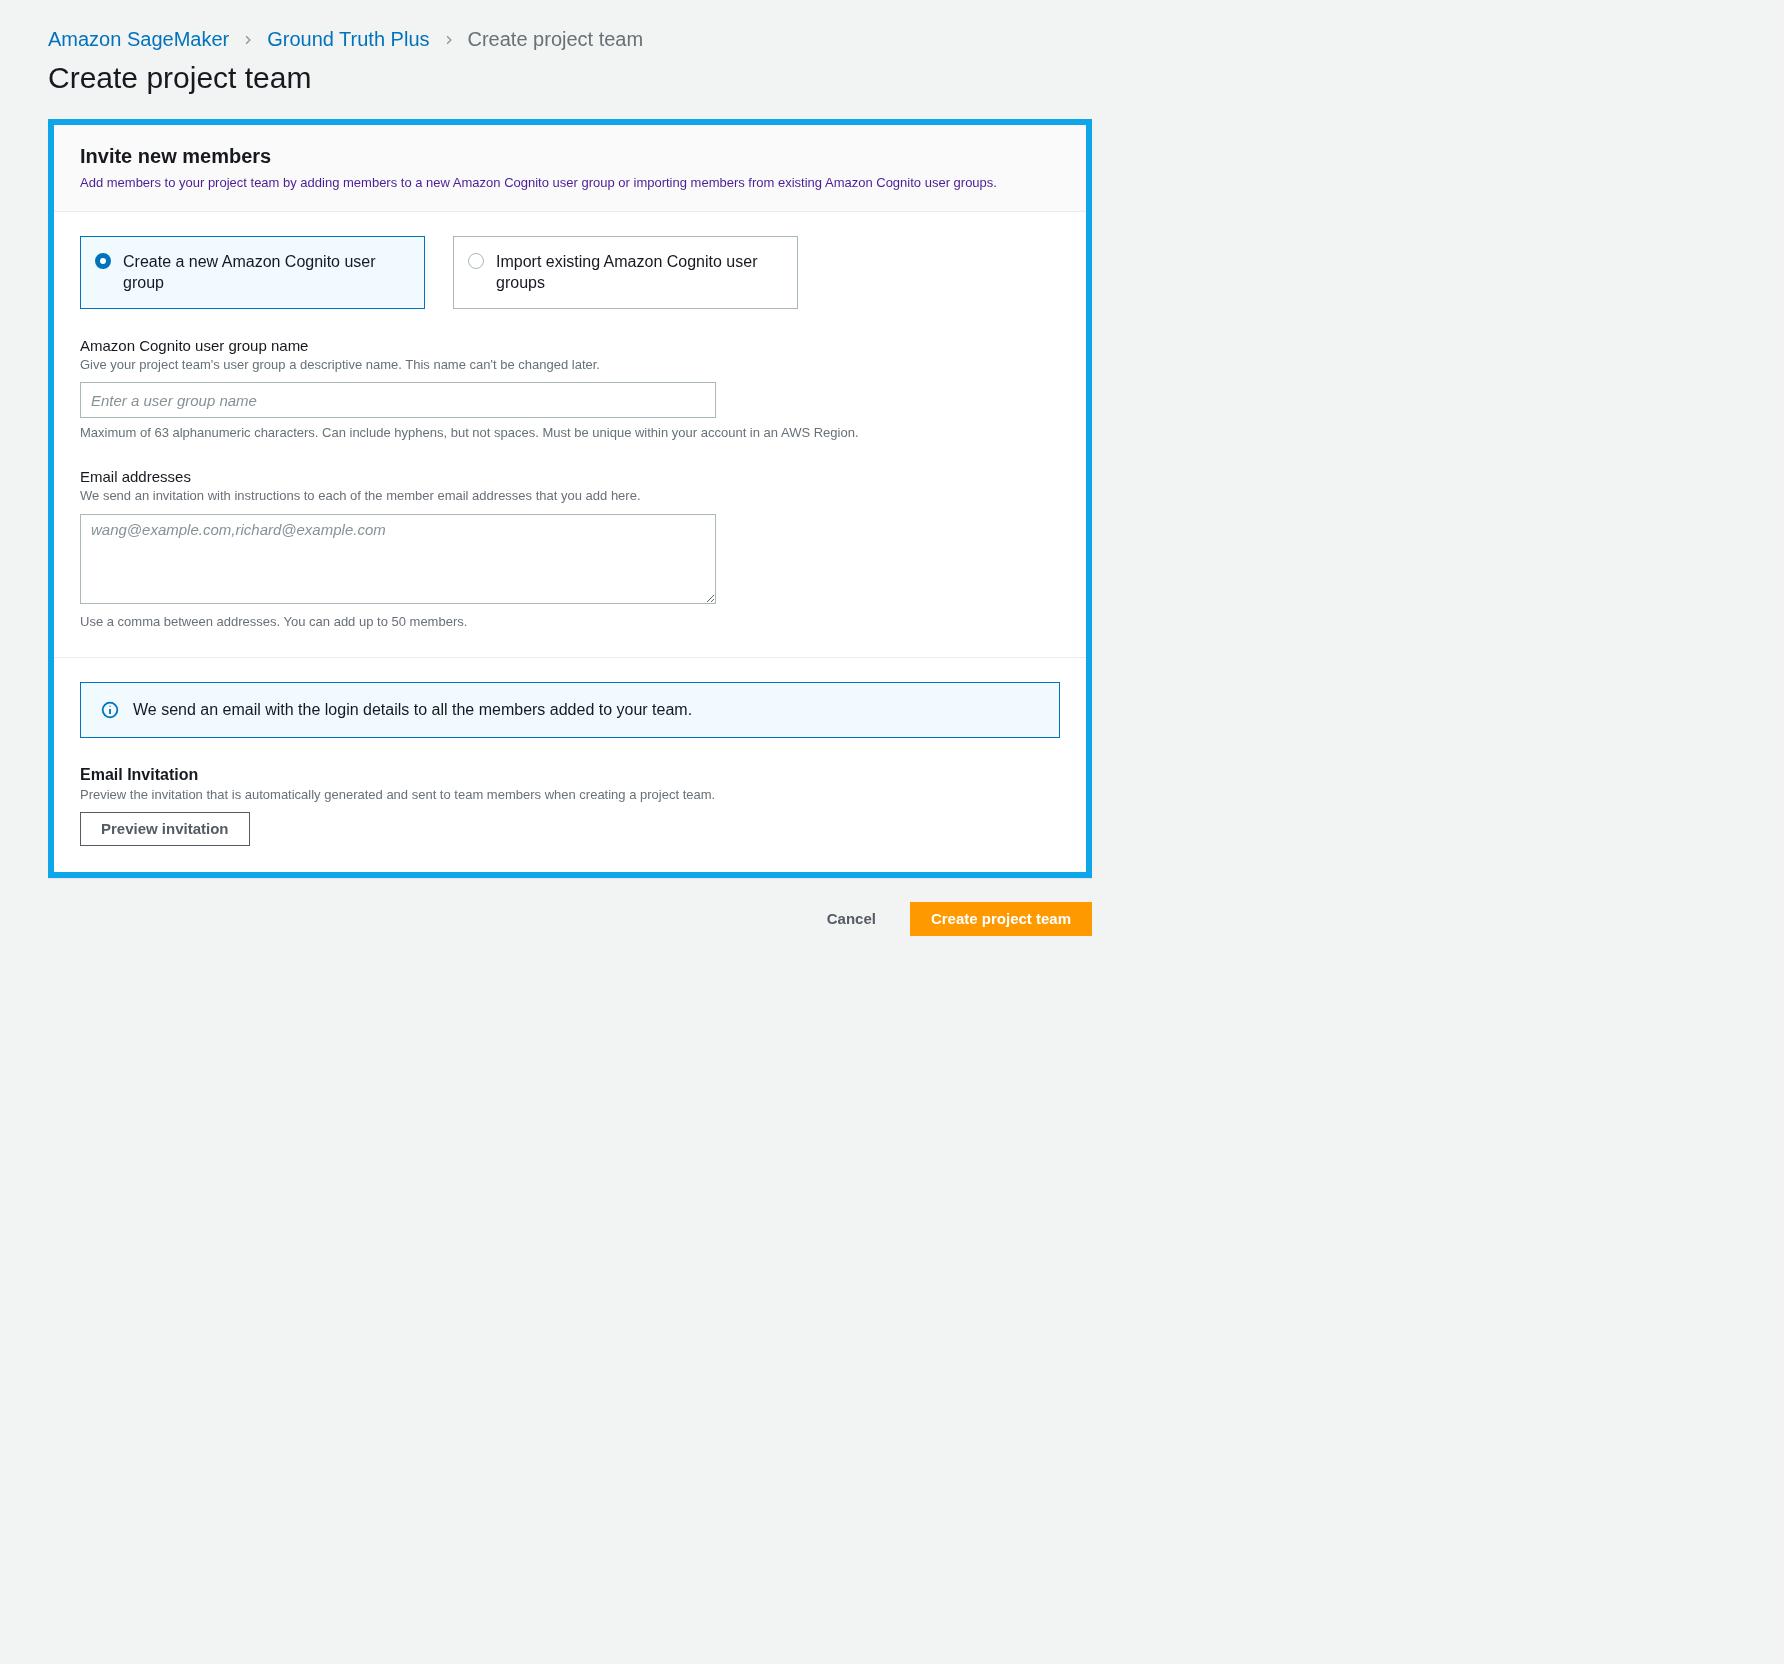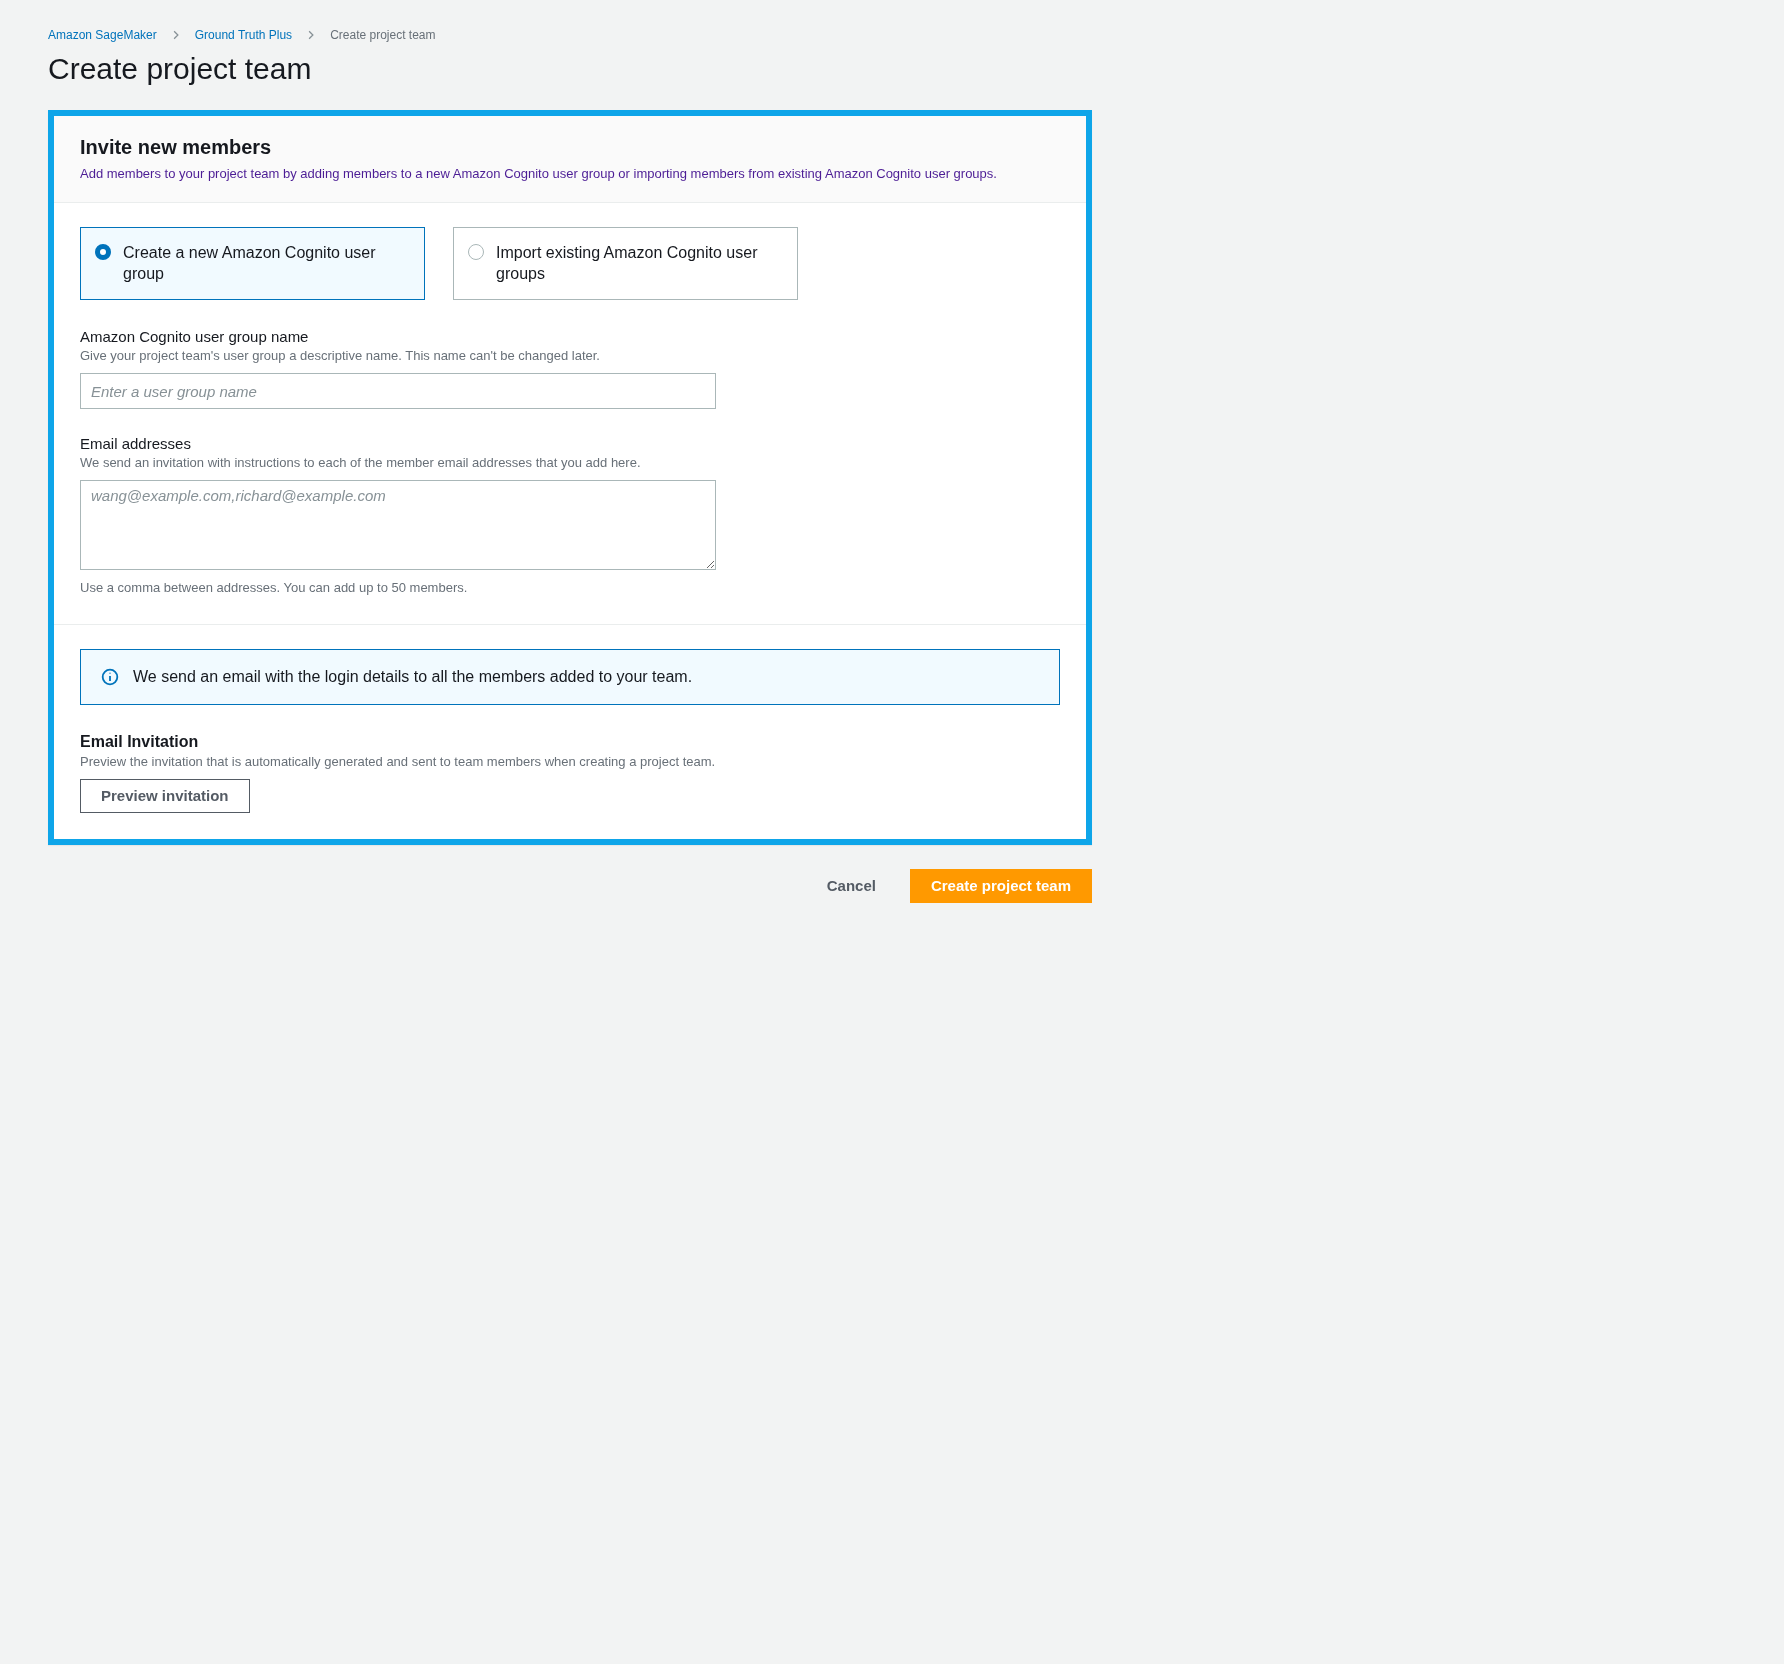--- a/index.html
+++ b/index.html
@@ -11,21 +11,21 @@
     font-size: 14px;
   }
   .page {
     padding: 28px 48px 60px 48px;
     max-width: 1140px;
   }
   .breadcrumbs {
     display: flex;
     align-items: center;
     gap: 14px;
-    font-size: 12px;
+    font-size: 20px;
     margin-bottom: 10px;
   }
   .breadcrumbs a {
     color: #0073bb;
     text-decoration: none;
     cursor: pointer;
   }
   .breadcrumbs .chev {
     color: #879196;
     display: inline-flex;
@@ -237,20 +237,21 @@
         <label class="radio-card">
           <span class="radio-outer"></span>
           <span class="radio-label">Import existing Amazon Cognito user groups</span>
         </label>
       </div>
 
       <div class="field-group">
         <div class="field-label">Amazon Cognito user group name</div>
         <div class="field-help">Give your project team's user group a descriptive name. This name can't be changed later.</div>
         <input class="text-input" type="text" placeholder="Enter a user group name" style="">
+        <div class="field-constraint">Maximum of 63 alphanumeric characters. Can include hyphens, but not spaces. Must be unique within your account in an AWS Region.</div>
       </div>
 
       <div class="field-group">
         <div class="field-label">Email addresses</div>
         <div class="field-help">We send an invitation with instructions to each of the member email addresses that you add here.</div>
         <textarea class="text-area" placeholder="wang@example.com,richard@example.com" style=""></textarea>
         <div class="field-constraint">Use a comma between addresses. You can add up to 50 members.</div>
       </div>
 
       <div class="section-divider">

